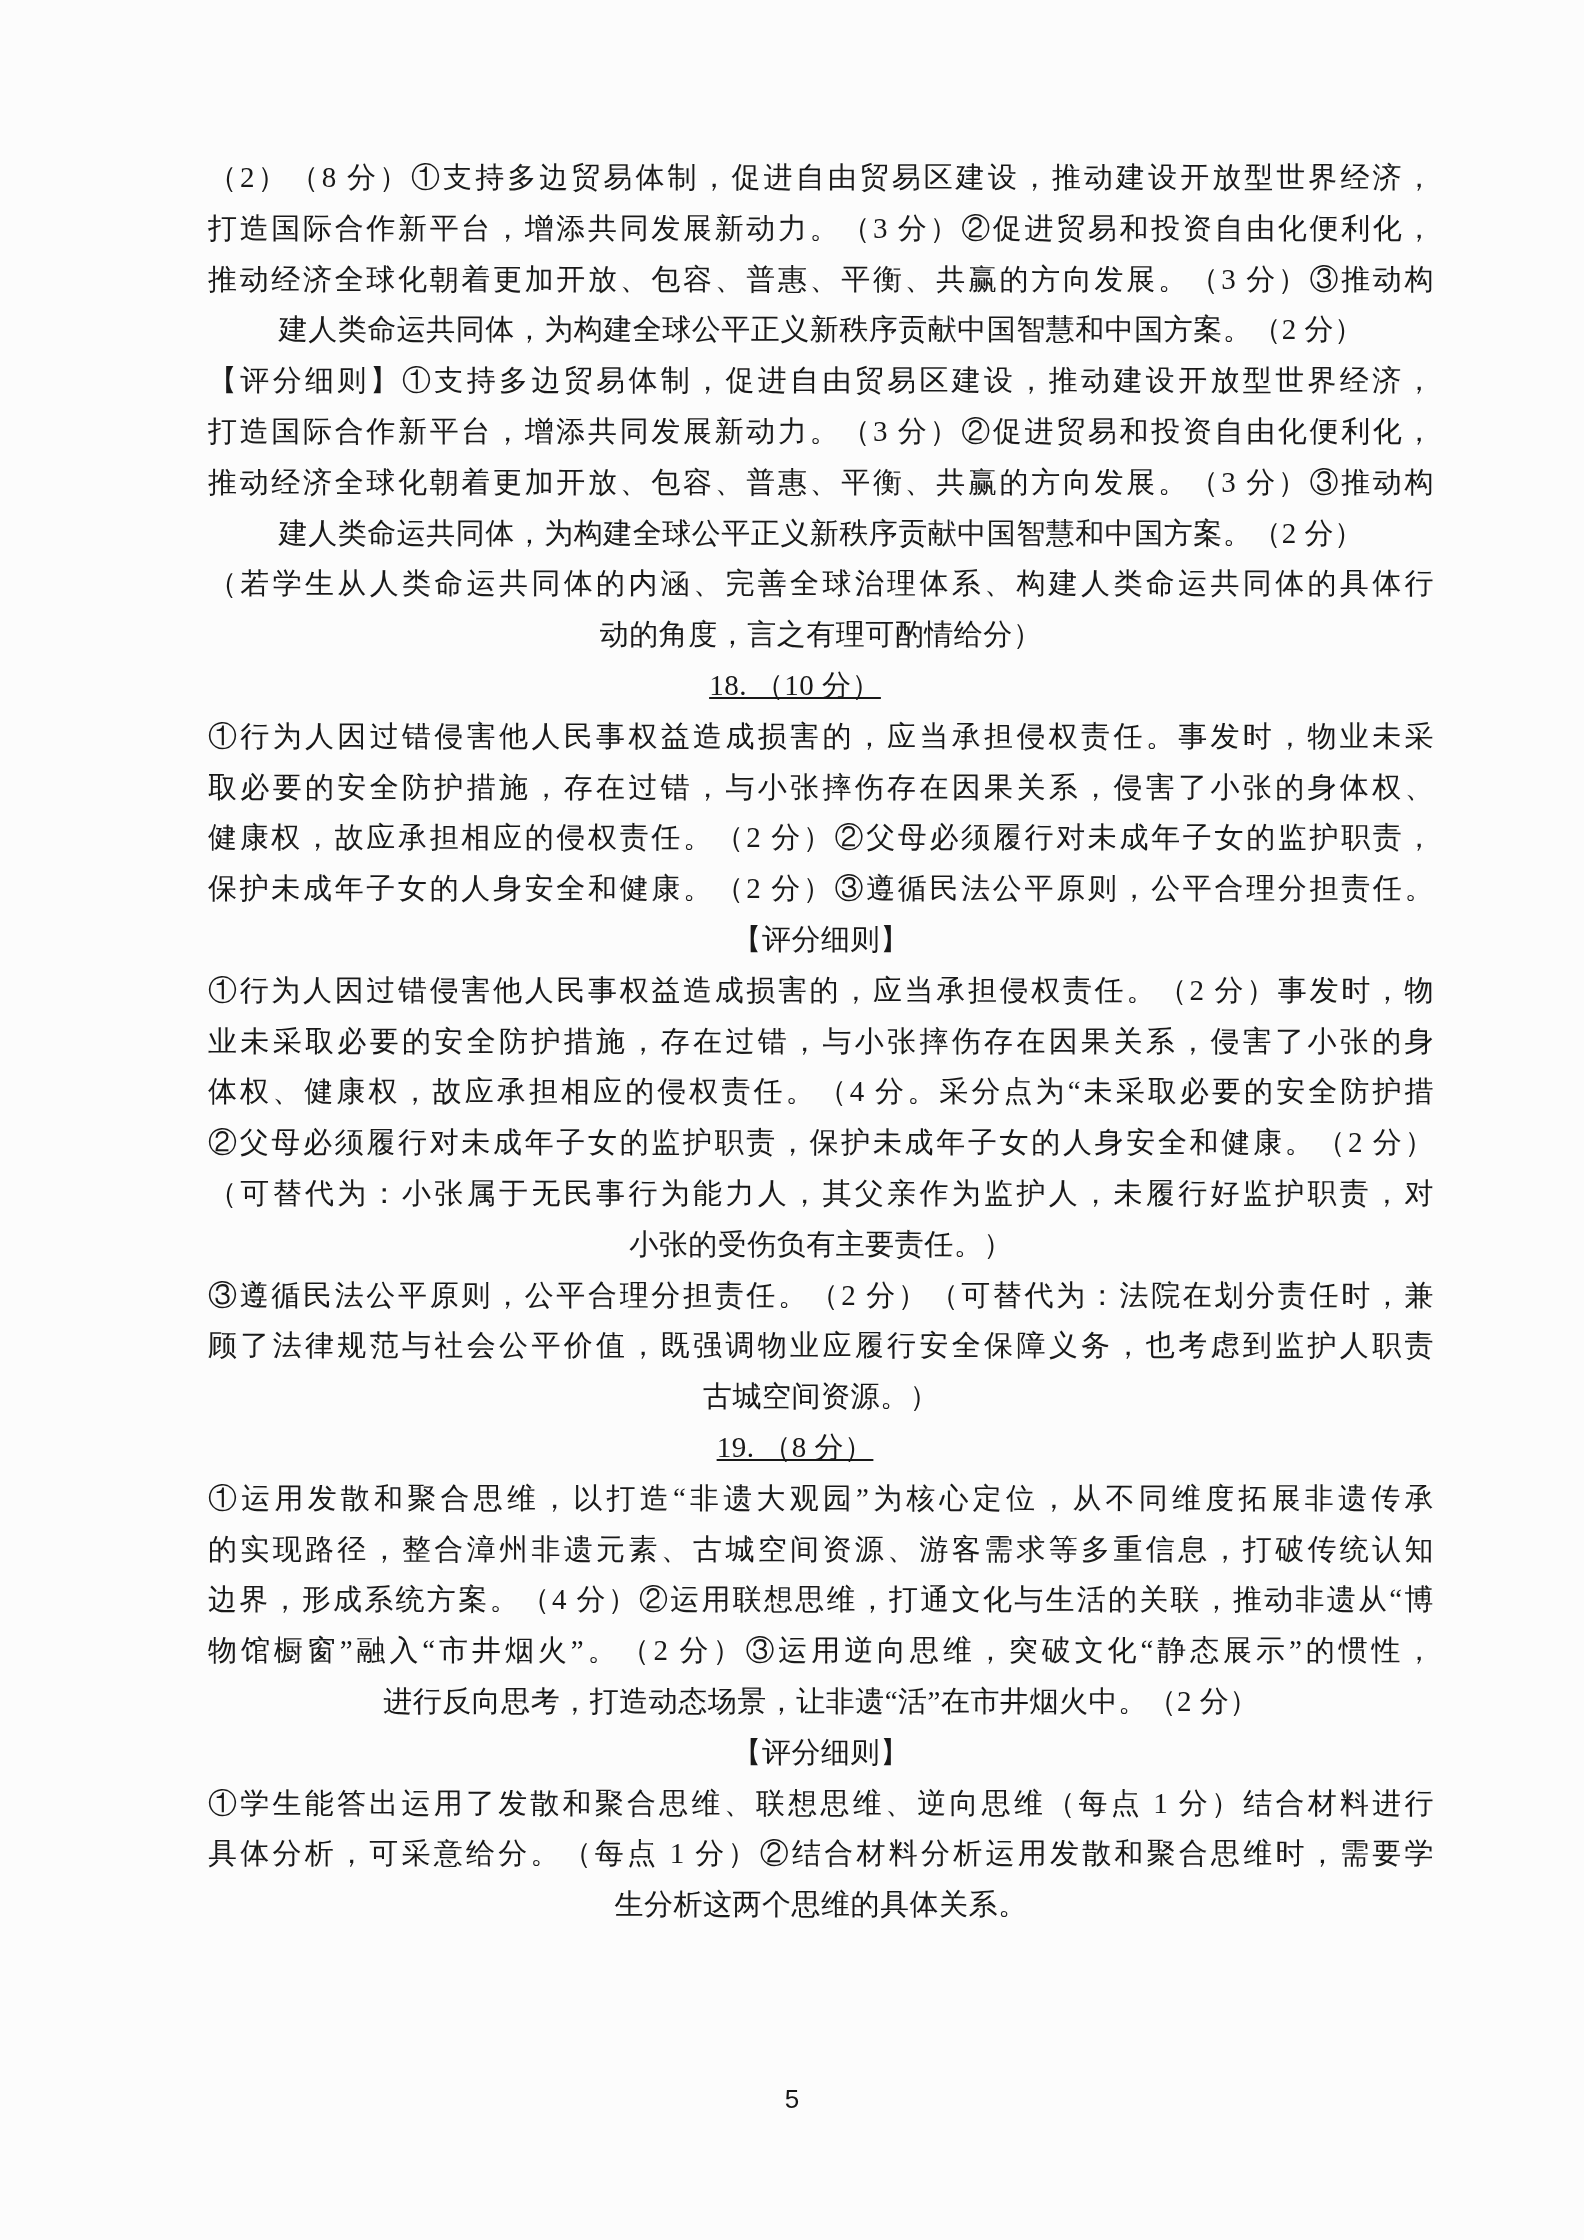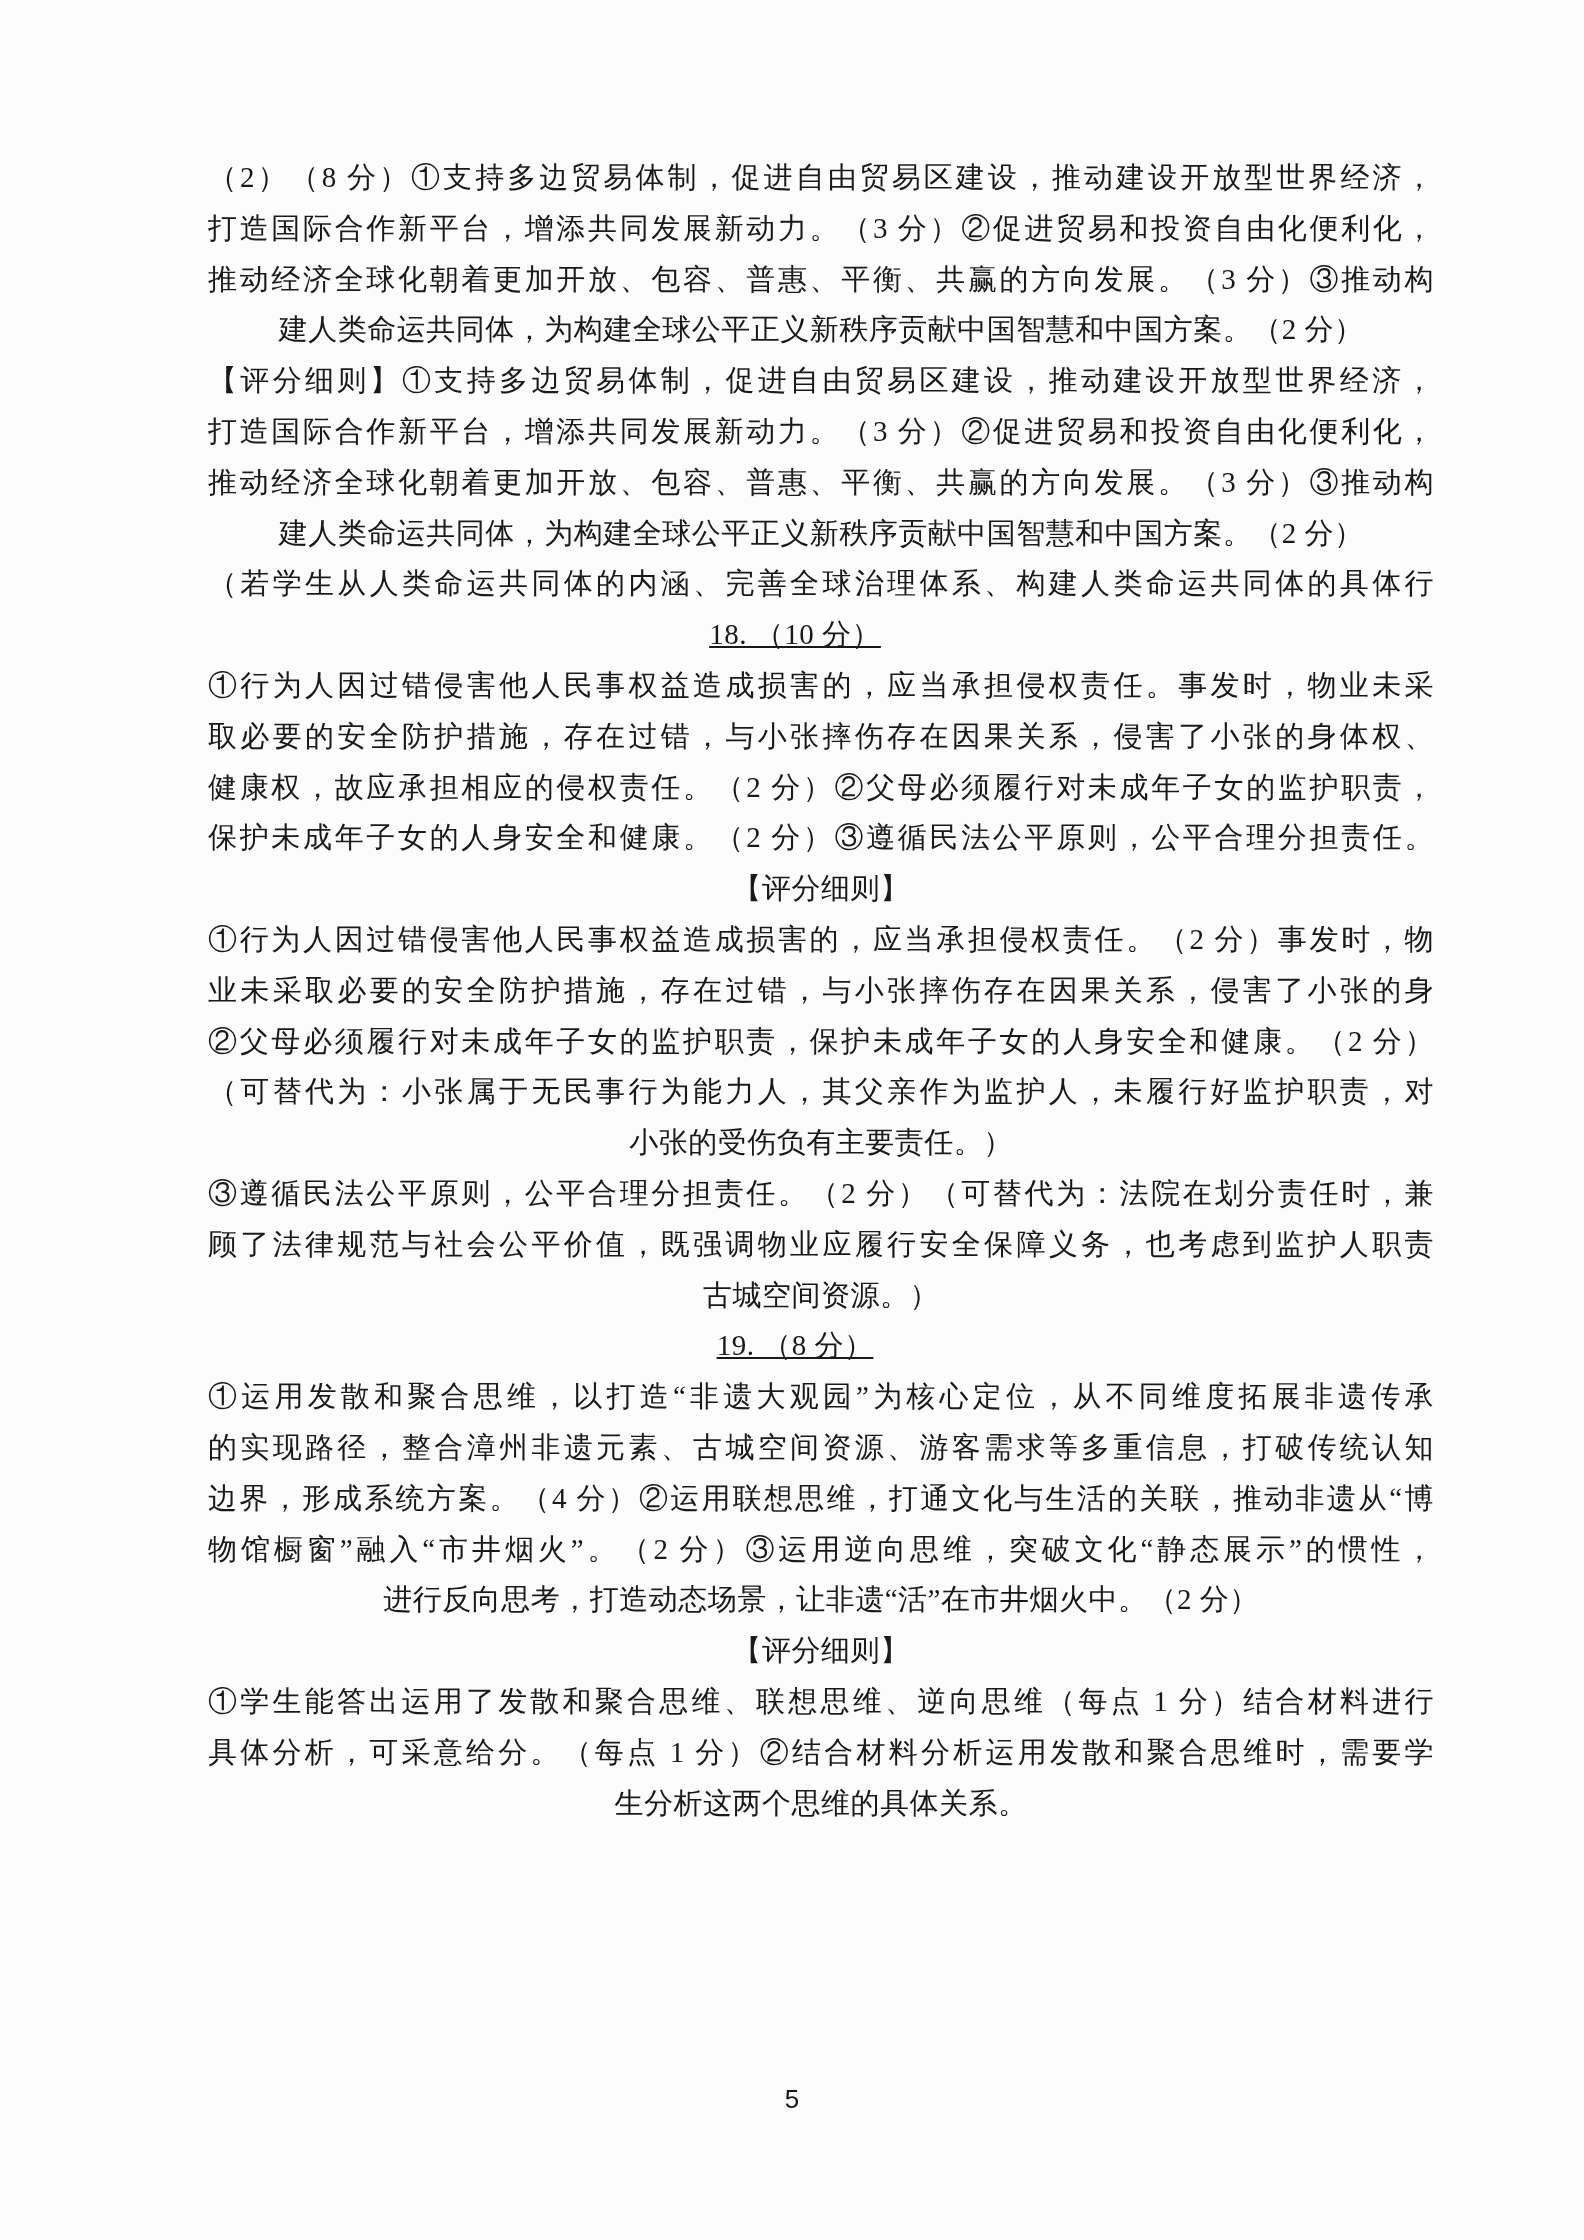--- a/index.html
+++ b/index.html
@@ -67,30 +67,32 @@
       <div class="block">
         <div class="line justify">（2）（8 分）①支持多边贸易体制，促进自由贸易区建设，推动建设开放型世界经济，</div>
         <div class="line justify">打造国际合作新平台，增添共同发展新动力。（3 分）②促进贸易和投资自由化便利化，</div>
         <div class="line justify">推动经济全球化朝着更加开放、包容、普惠、平衡、共赢的方向发展。（3 分）③推动构</div>
         <div class="line">建人类命运共同体，为构建全球公平正义新秩序贡献中国智慧和中国方案。（2 分）</div>
         <div class="line justify">【评分细则】①支持多边贸易体制，促进自由贸易区建设，推动建设开放型世界经济，</div>
         <div class="line justify">打造国际合作新平台，增添共同发展新动力。（3 分）②促进贸易和投资自由化便利化，</div>
         <div class="line justify">推动经济全球化朝着更加开放、包容、普惠、平衡、共赢的方向发展。（3 分）③推动构</div>
         <div class="line">建人类命运共同体，为构建全球公平正义新秩序贡献中国智慧和中国方案。（2 分）</div>
         <div class="line justify">（若学生从人类命运共同体的内涵、完善全球治理体系、构建人类命运共同体的具体行</div>
+        <div class="line">动的角度，言之有理可酌情给分）</div>
       </div>
       <div class="block">
         <div class="line hang">18. （10 分）</div>
         <div class="line justify">①行为人因过错侵害他人民事权益造成损害的，应当承担侵权责任。事发时，物业未采</div>
         <div class="line justify">取必要的安全防护措施，存在过错，与小张摔伤存在因果关系，侵害了小张的身体权、</div>
         <div class="line justify">健康权，故应承担相应的侵权责任。（2 分）②父母必须履行对未成年子女的监护职责，</div>
         <div class="line justify">保护未成年子女的人身安全和健康。（2 分）③遵循民法公平原则，公平合理分担责任。</div>
         <div class="line">【评分细则】</div>
         <div class="line justify">①行为人因过错侵害他人民事权益造成损害的，应当承担侵权责任。（2 分）事发时，物</div>
         <div class="line justify">业未采取必要的安全防护措施，存在过错，与小张摔伤存在因果关系，侵害了小张的身</div>
+        <div class="line justify">体权、健康权，故应承担相应的侵权责任。（4 分。采分点为“未采取必要的安全防护措</div>
         <div class="line justify">②父母必须履行对未成年子女的监护职责，保护未成年子女的人身安全和健康。（2 分）</div>
         <div class="line justify">（可替代为：小张属于无民事行为能力人，其父亲作为监护人，未履行好监护职责，对</div>
         <div class="line">小张的受伤负有主要责任。）</div>
         <div class="line justify">③遵循民法公平原则，公平合理分担责任。（2 分）（可替代为：法院在划分责任时，兼</div>
         <div class="line justify">顾了法律规范与社会公平价值，既强调物业应履行安全保障义务，也考虑到监护人职责</div>
         <div class="line">古城空间资源。）</div>
       </div>
       <div class="block">
         <div class="line hang">19. （8 分）</div>
         <div class="line justify">①运用发散和聚合思维，以打造“非遗大观园”为核心定位，从不同维度拓展非遗传承</div>

